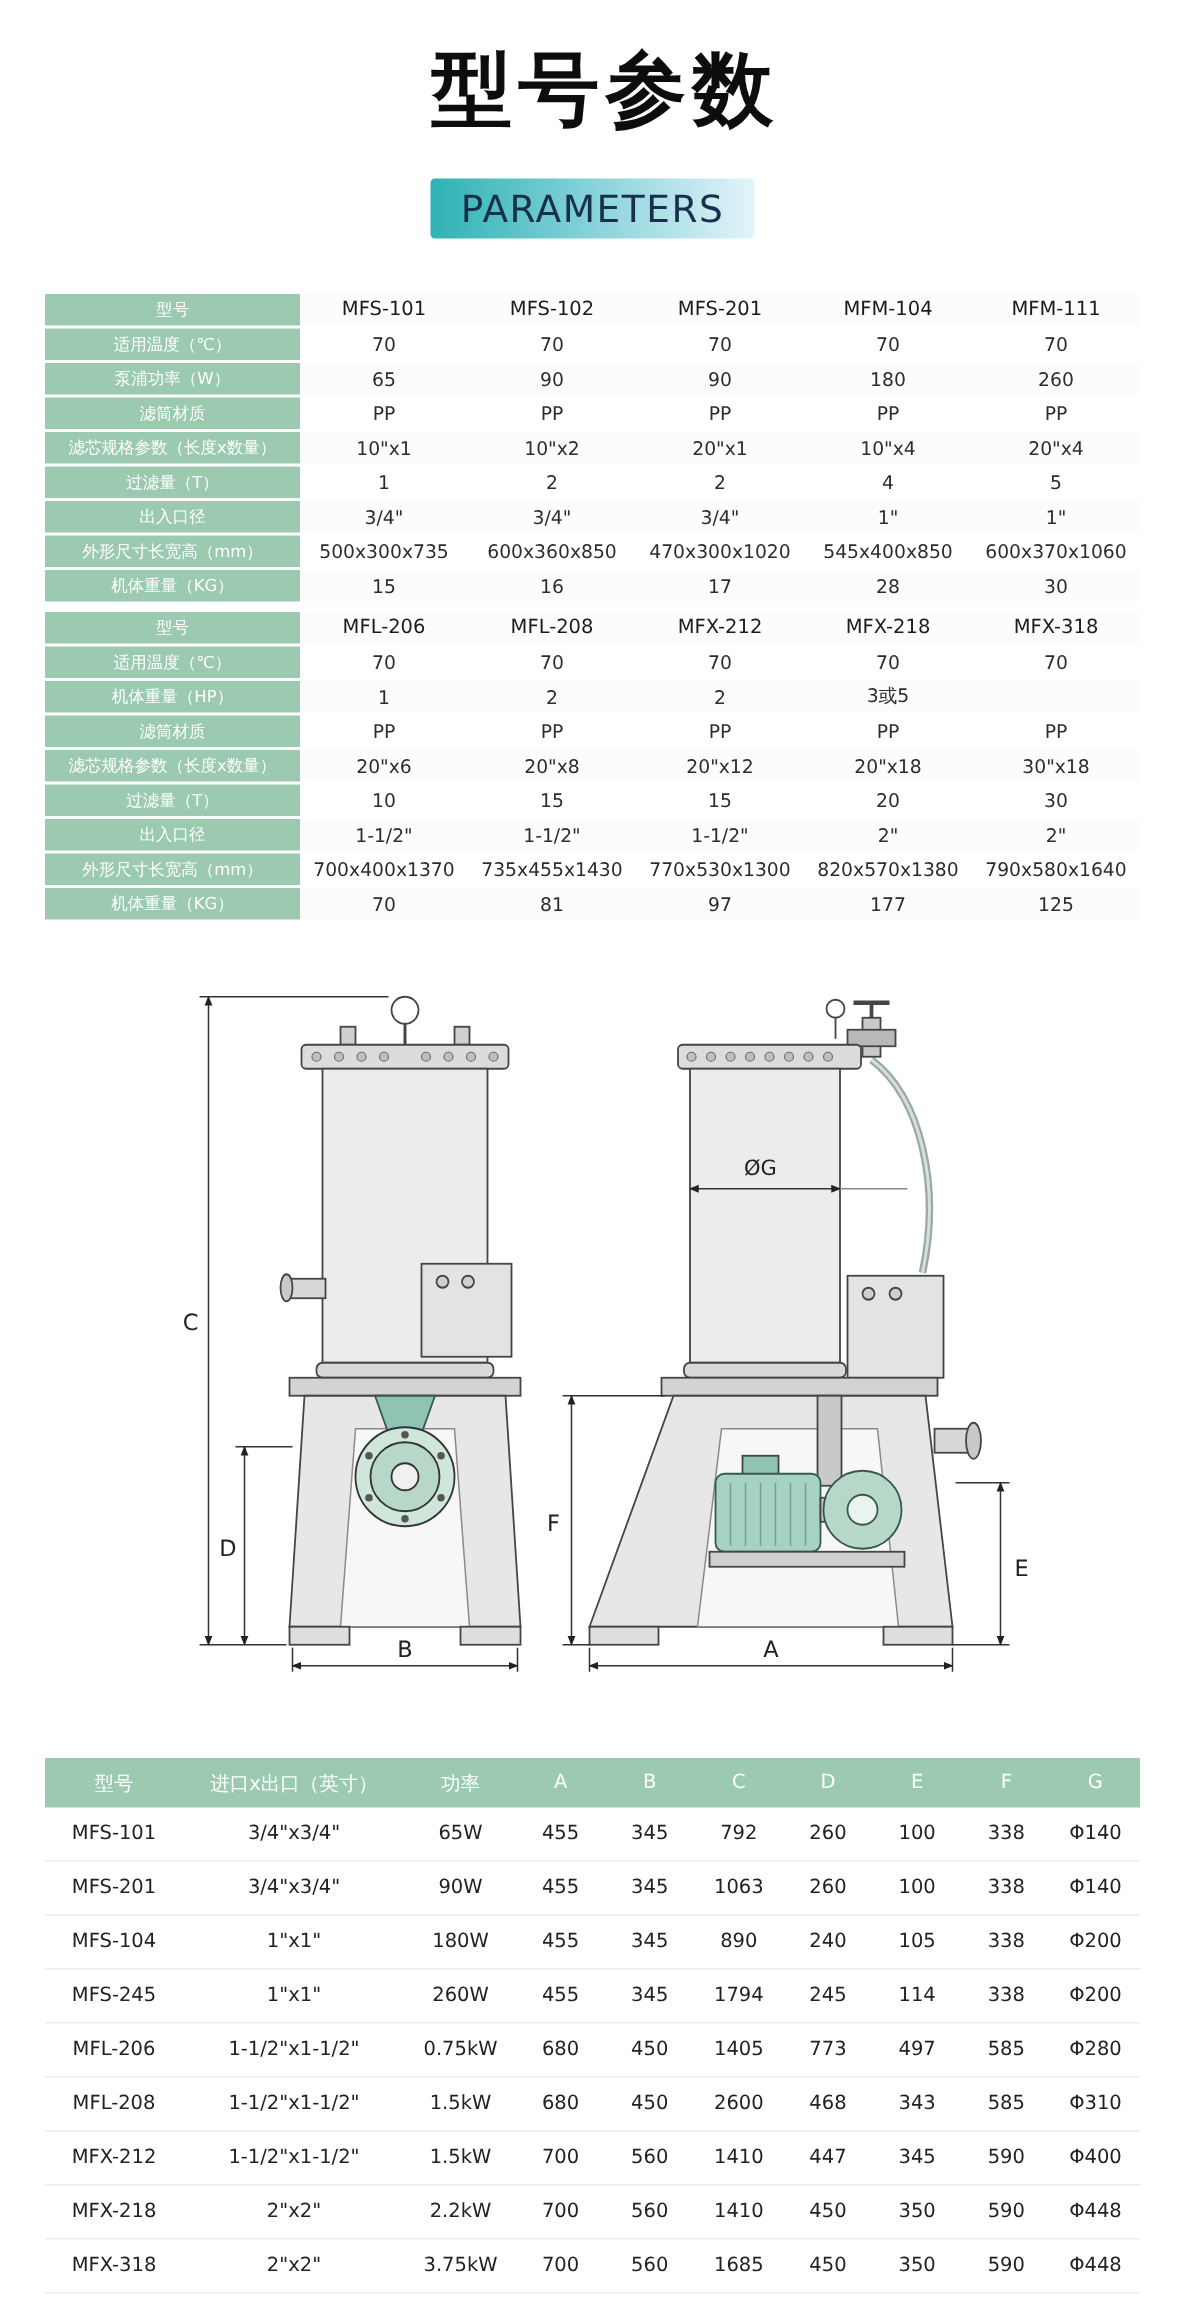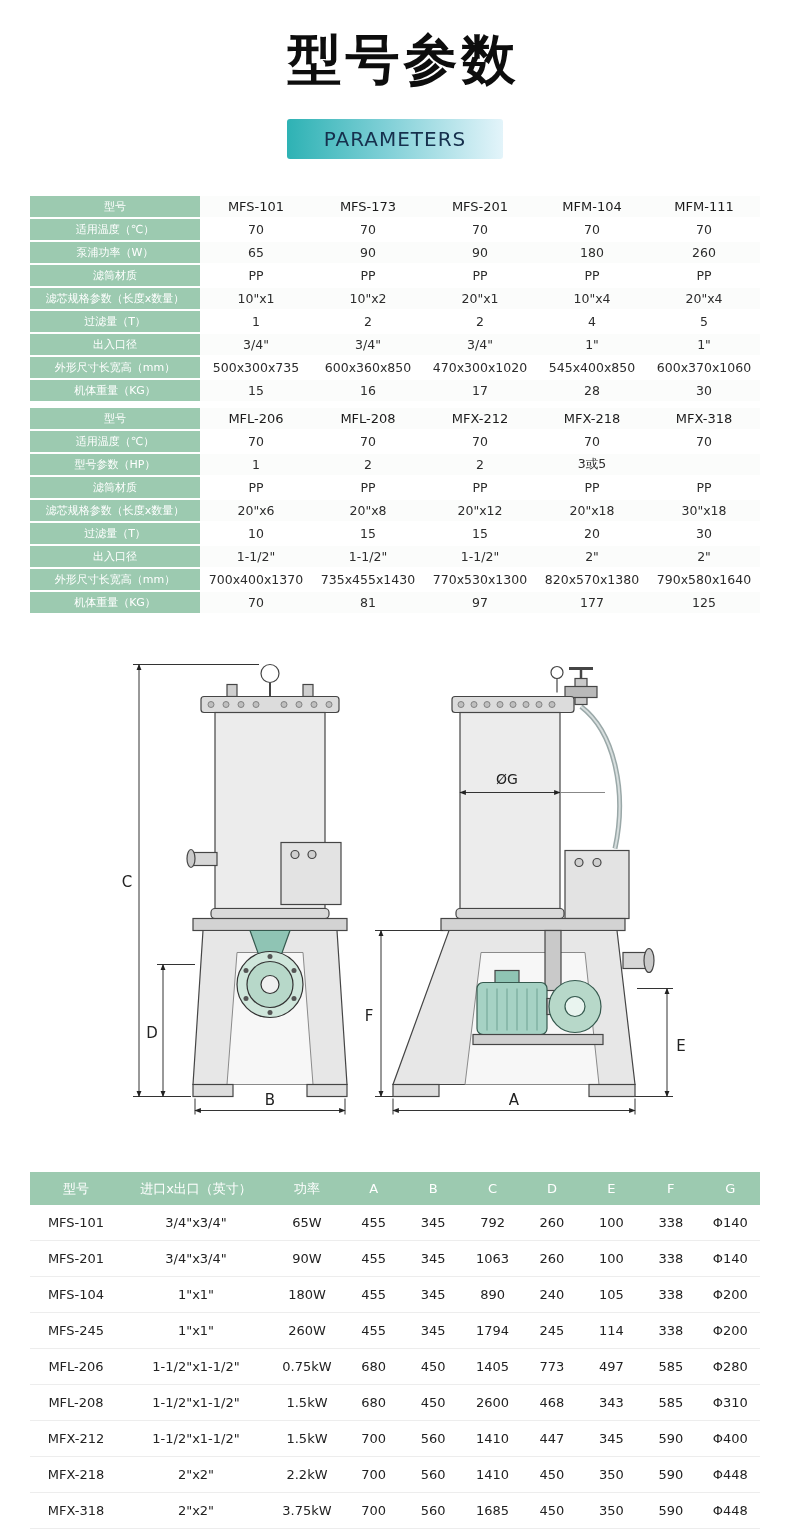--- a/index.html
+++ b/index.html
@@ -6,21 +6,21 @@
   html,body { background:#fff; }
   body { width:790px; height:1540px; font-family:"DejaVu Sans","Liberation Sans",sans-serif; position:relative; }
   .page { position:relative; width:790px; height:1540px; background:#ffffff; overflow:hidden; }
 
   .title { position:absolute; top:24px; left:0; width:100%; text-align:center;
            font-size:54px; font-weight:bold; color:#0d0d0d; letter-spacing:4px;padding-left:17px; }
   .badge { position:absolute; top:119px; left:50%; transform:translateX(-50%);
            width:216px; height:40px; border-radius:3px;
            background:linear-gradient(90deg,#2eb2b4 0%,#7ecfd6 45%,#e3f4fa 100%);
            display:flex; align-items:center; justify-content:center;
-           font-size:20px; color:#16304d; letter-spacing:1px; }
+           font-size:25px; color:#16304d; letter-spacing:1px; }
 
   .spec-tables { position:absolute; top:196px; left:30px; width:730px; }
   .spec-table { margin-bottom:7px; }
   .spec-row { display:grid; grid-template-columns:170px repeat(5,1fr); margin-bottom:2px; }
   .spec-label { background:#9ccab0; color:#fff; font-size:11px; height:21px;
                 display:flex; align-items:center; justify-content:center; text-align:center; }
   .spec-cell { font-size:12.5px; color:#2c2c2c; height:21px; background:#fff;
                display:flex; align-items:center; justify-content:center; }
   .spec-row:nth-child(odd) .spec-cell { background:#fbfcfb; }
   .spec-row.model-row .spec-cell { font-size:13px; color:#1b1b1b; }
@@ -41,21 +41,21 @@
 <div class="page">
 
   <div class="title">型号参数</div>
   <div class="badge">PARAMETERS</div>
 
   <div class="spec-tables">
     <div class="spec-table">
         <div class="spec-row model-row">
           <div class="spec-label">型号</div>
           <div class="spec-cell">MFS-101</div>
-          <div class="spec-cell">MFS-173</div>
+          <div class="spec-cell">MFS-102</div>
           <div class="spec-cell">MFS-201</div>
           <div class="spec-cell">MFM-104</div>
           <div class="spec-cell">MFM-111</div>
         </div>
         <div class="spec-row">
           <div class="spec-label">适用温度（℃）</div>
           <div class="spec-cell">70</div>
           <div class="spec-cell">70</div>
           <div class="spec-cell">70</div>
           <div class="spec-cell">70</div>
@@ -129,21 +129,21 @@
         </div>
         <div class="spec-row">
           <div class="spec-label">适用温度（℃）</div>
           <div class="spec-cell">70</div>
           <div class="spec-cell">70</div>
           <div class="spec-cell">70</div>
           <div class="spec-cell">70</div>
           <div class="spec-cell">70</div>
         </div>
         <div class="spec-row">
-          <div class="spec-label">型号参数（HP）</div>
+          <div class="spec-label">机体重量（HP）</div>
           <div class="spec-cell">1</div>
           <div class="spec-cell">2</div>
           <div class="spec-cell">2</div>
           <div class="spec-cell">3或5</div>
           <div class="spec-cell"></div>
         </div>
         <div class="spec-row">
           <div class="spec-label">滤筒材质</div>
           <div class="spec-cell">PP</div>
           <div class="spec-cell">PP</div>

